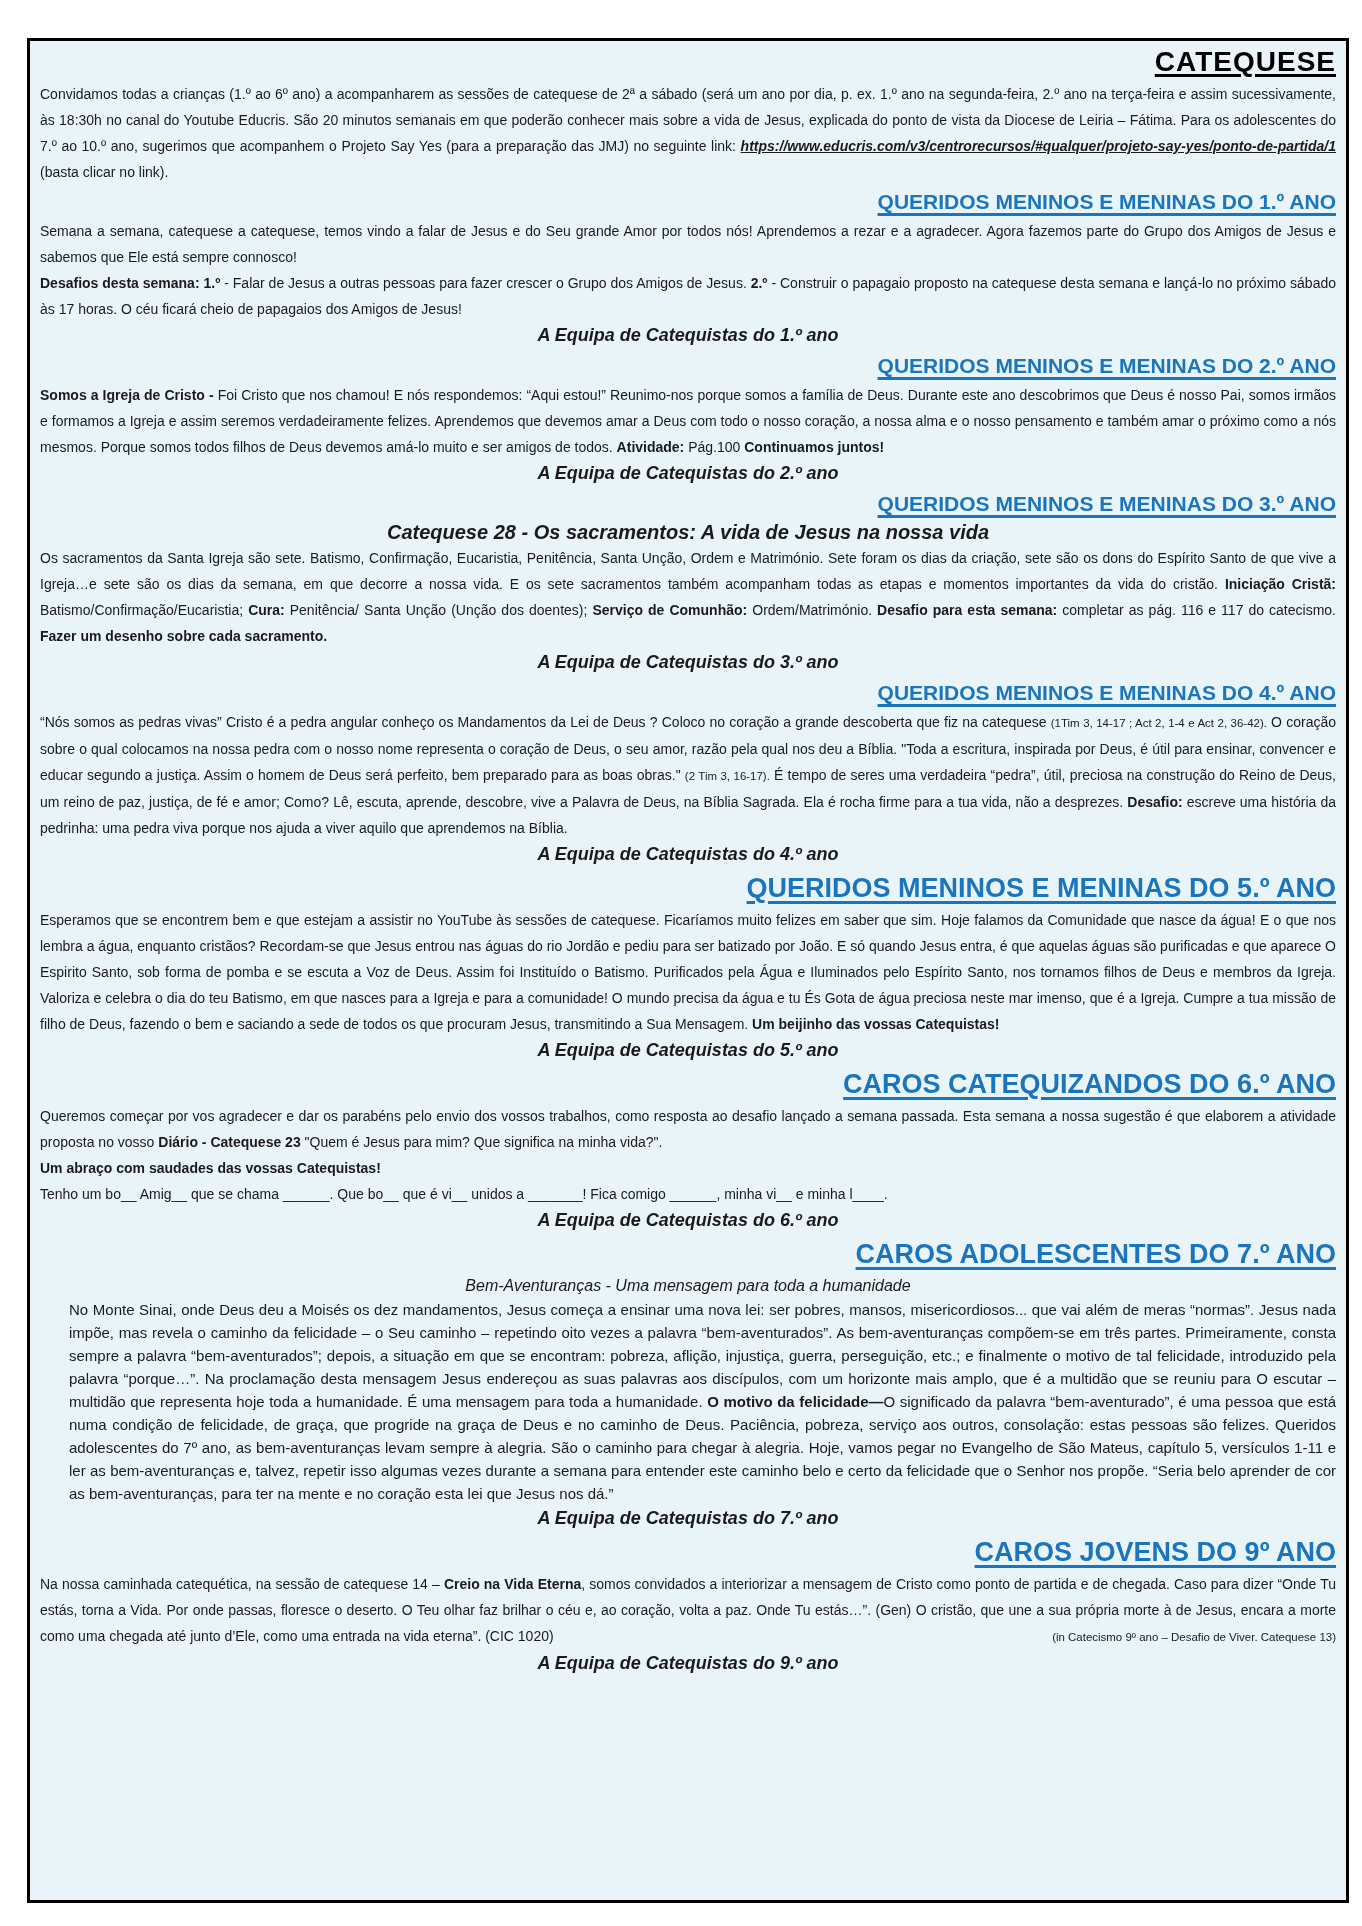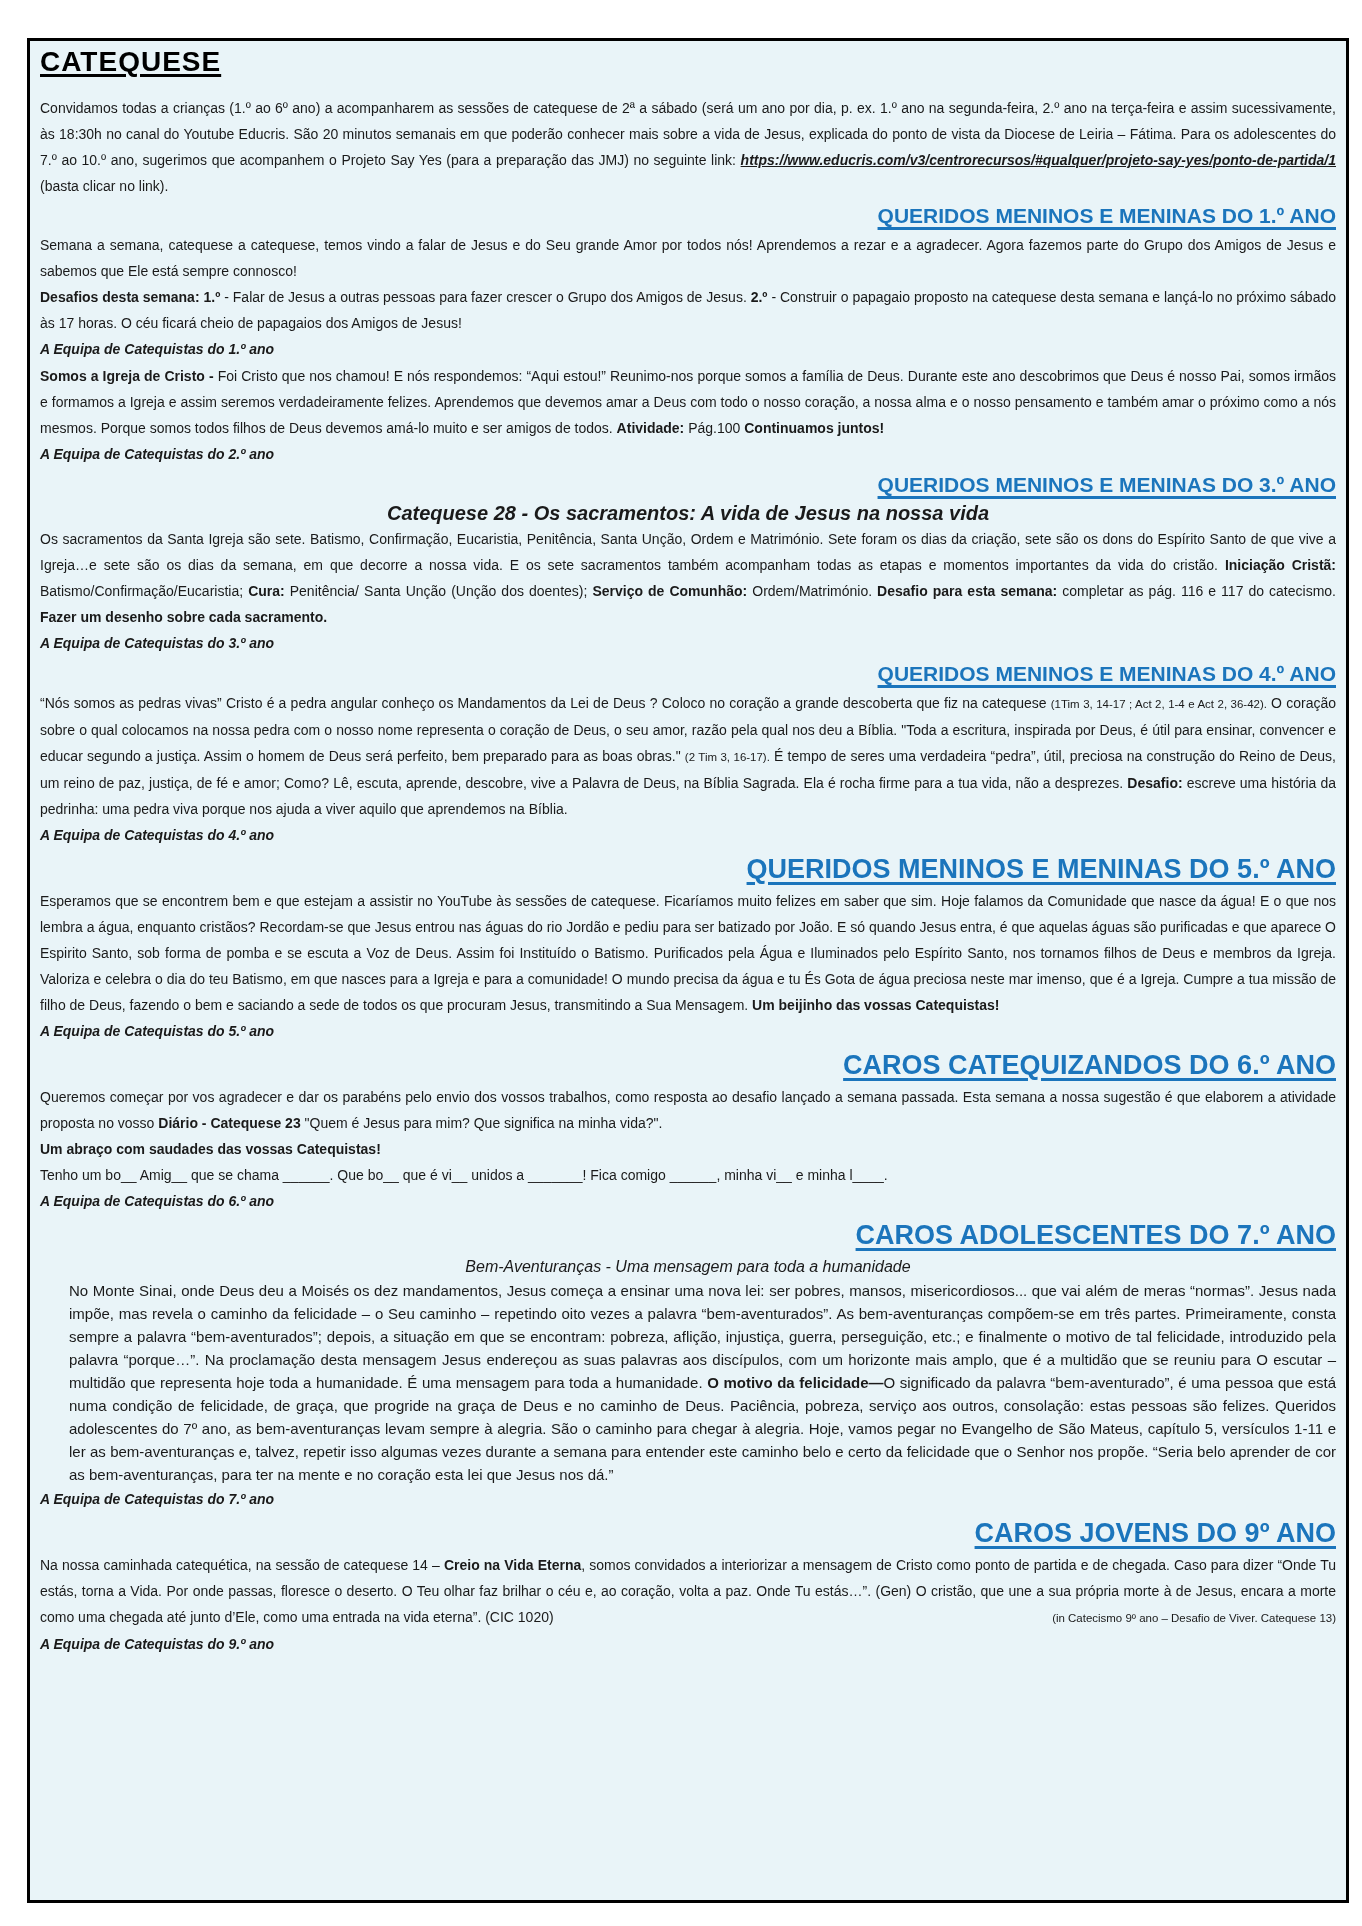--- a/index.html
+++ b/index.html
@@ -1,55 +1,56 @@
 <!DOCTYPE html>
 <html><head>
 <meta charset="utf-8">
 <style>
   html,body{margin:0;padding:0;background:#ffffff;}
   .page{position:relative;width:1362px;height:1926px;background:#ffffff;
         font-family:"Liberation Sans","DejaVu Sans",sans-serif;color:#1a1a1a;}
   .sheet{position:absolute;left:27px;top:38px;width:1296px;height:1849px;
          border:3px solid #000;background:#e9f4f8;padding:4px 10px 6px 10px;
          overflow:hidden;box-sizing:content-box;}
-  .doc-title{text-align:left;font-size:28px;font-weight:bold;letter-spacing:1px;
+  .doc-title{text-align:right;font-size:28px;font-weight:bold;letter-spacing:1px;
              text-decoration:underline;text-decoration-thickness:3px;text-underline-offset:3px;
-             color:#000;line-height:34px;margin:0 0 16px 0;}
+             color:#000;line-height:34px;margin:0 0 2px 0;}
   .para{font-size:14px;line-height:26px;text-align:justify;margin:0;}
   .para.small{font-size:15px;line-height:23px;margin-left:29px;}
   .para.right{text-align:right;}
   .para.pull{margin-top:-26px;}
   .b{font-weight:bold;}
   .i{}
   .sm{font-size:0.82em;}
   .link{font-weight:bold;font-style:italic;text-decoration:underline;color:#1a1a1a;cursor:pointer;}
   .sec-heading{display:block;text-align:right;color:#1B75BC;font-weight:bold;margin:3px 0 2px 0;
                text-decoration:underline;text-decoration-thickness:2.5px;text-underline-offset:4px;}
   .sec-heading.h-small{font-size:21px;line-height:28px;}
   .sec-heading.h-large{font-size:27px;line-height:34px;}
   .subtitle{text-align:center;font-size:20px;line-height:25px;margin:0;}
   .subtitle.bold-italic{font-weight:bold;font-style:italic;}
   .subtitle.italic{font-style:italic;font-size:16px;}
-  .signoff{text-align:left;font-weight:bold;font-style:italic;font-size:14px;line-height:27px;margin:0;}
+  .signoff{text-align:center;font-weight:bold;font-style:italic;font-size:18px;line-height:27px;margin:0;}
 </style>
 </head>
 <body>
 
 <div class="page">
   <div class="sheet">
     <div class="doc-title">CATEQUESE</div>
     <p class="para" id="intro"><span>Convidamos todas a crianças (1.º ao 6º ano) a acompanharem as sessões de catequese de 2ª a sábado (será um ano por dia, p. ex. 1.º ano na segunda-feira, 2.º ano na terça-feira e assim sucessivamente,  às 18:30h no canal do Youtube Educris. São 20 minutos semanais em que poderão conhecer mais sobre a vida de Jesus, explicada do ponto de vista da Diocese de Leiria – Fátima. Para os adolescentes do 7.º ao 10.º ano, sugerimos que acompanhem o Projeto Say Yes (para a preparação das JMJ) no seguinte link: </span><span class="link">https://www.educris.com/v3/centrorecursos/#qualquer/projeto-say-yes/ponto-de-partida/1</span><span> (basta clicar no link).</span></p>
     <div id="sections">
         <section>
           <div class="sec-heading h-small">QUERIDOS MENINOS E MENINAS DO 1.º ANO</div>
           <p class="para"><span>Semana a semana, catequese a catequese, temos vindo a falar de Jesus e do Seu grande Amor por todos nós! Aprendemos a rezar e a agradecer. Agora fazemos parte do Grupo dos Amigos de Jesus e sabemos que Ele está sempre connosco!</span></p>
           <p class="para"><span class="b i">Desafios desta semana: </span><span class="b">1.º</span><span> - Falar de Jesus a outras pessoas para fazer crescer o Grupo dos Amigos de Jesus. </span><span class="b">2.º</span><span> - Construir o papagaio proposto na catequese desta semana e lançá-lo no próximo sábado às 17 horas. O céu ficará cheio de papagaios dos Amigos de Jesus!</span></p>
           <p class="signoff">A Equipa de Catequistas do 1.º ano</p>
         </section>
         <section>
+          <div class="sec-heading h-small">QUERIDOS MENINOS E MENINAS DO 2.º ANO</div>
           <p class="para"><span class="b i">Somos a Igreja de Cristo - </span><span>Foi Cristo que nos chamou! E nós respondemos: “Aqui estou!” Reunimo-nos porque somos a família de Deus. Durante este ano descobrimos que Deus é nosso Pai, somos irmãos e formamos a Igreja e assim seremos verdadeiramente felizes. Aprendemos que devemos amar a Deus com todo o nosso coração, a nossa alma e o nosso pensamento e também amar o próximo como a nós mesmos. Porque somos todos filhos de Deus devemos amá-lo muito e ser amigos de todos. </span><span class="b i">Atividade:</span><span> Pág.100 </span><span class="b">Continuamos juntos!</span></p>
           <p class="signoff">A Equipa de Catequistas do 2.º ano</p>
         </section>
         <section>
           <div class="sec-heading h-small">QUERIDOS MENINOS E MENINAS DO 3.º ANO</div>
           <p class="subtitle bold-italic">Catequese 28 - Os sacramentos: A vida de Jesus na nossa vida</p>
           <p class="para"><span>Os sacramentos da Santa Igreja são sete. Batismo, Confirmação, Eucaristia, Penitência, Santa Unção, Ordem e Matrimónio. Sete foram os dias da criação, sete são os dons do Espírito Santo de que vive a Igreja…e sete são os dias da semana, em que decorre a nossa vida. E os sete sacramentos também acompanham todas as etapas e momentos importantes da vida do cristão. </span><span class="b i">Iniciação Cristã:</span><span> Batismo/Confirmação/Eucaristia; </span><span class="b i">Cura:</span><span> Penitência/ Santa Unção (Unção dos doentes); </span><span class="b i">Serviço de Comunhão:</span><span> Ordem/Matrimónio. </span><span class="b i">Desafio para esta semana:</span><span> completar as pág. 116 e 117 do catecismo. </span><span class="b i">Fazer um desenho sobre cada sacramento.</span></p>
           <p class="signoff">A Equipa de Catequistas do 3.º ano</p>
         </section>
         <section>

